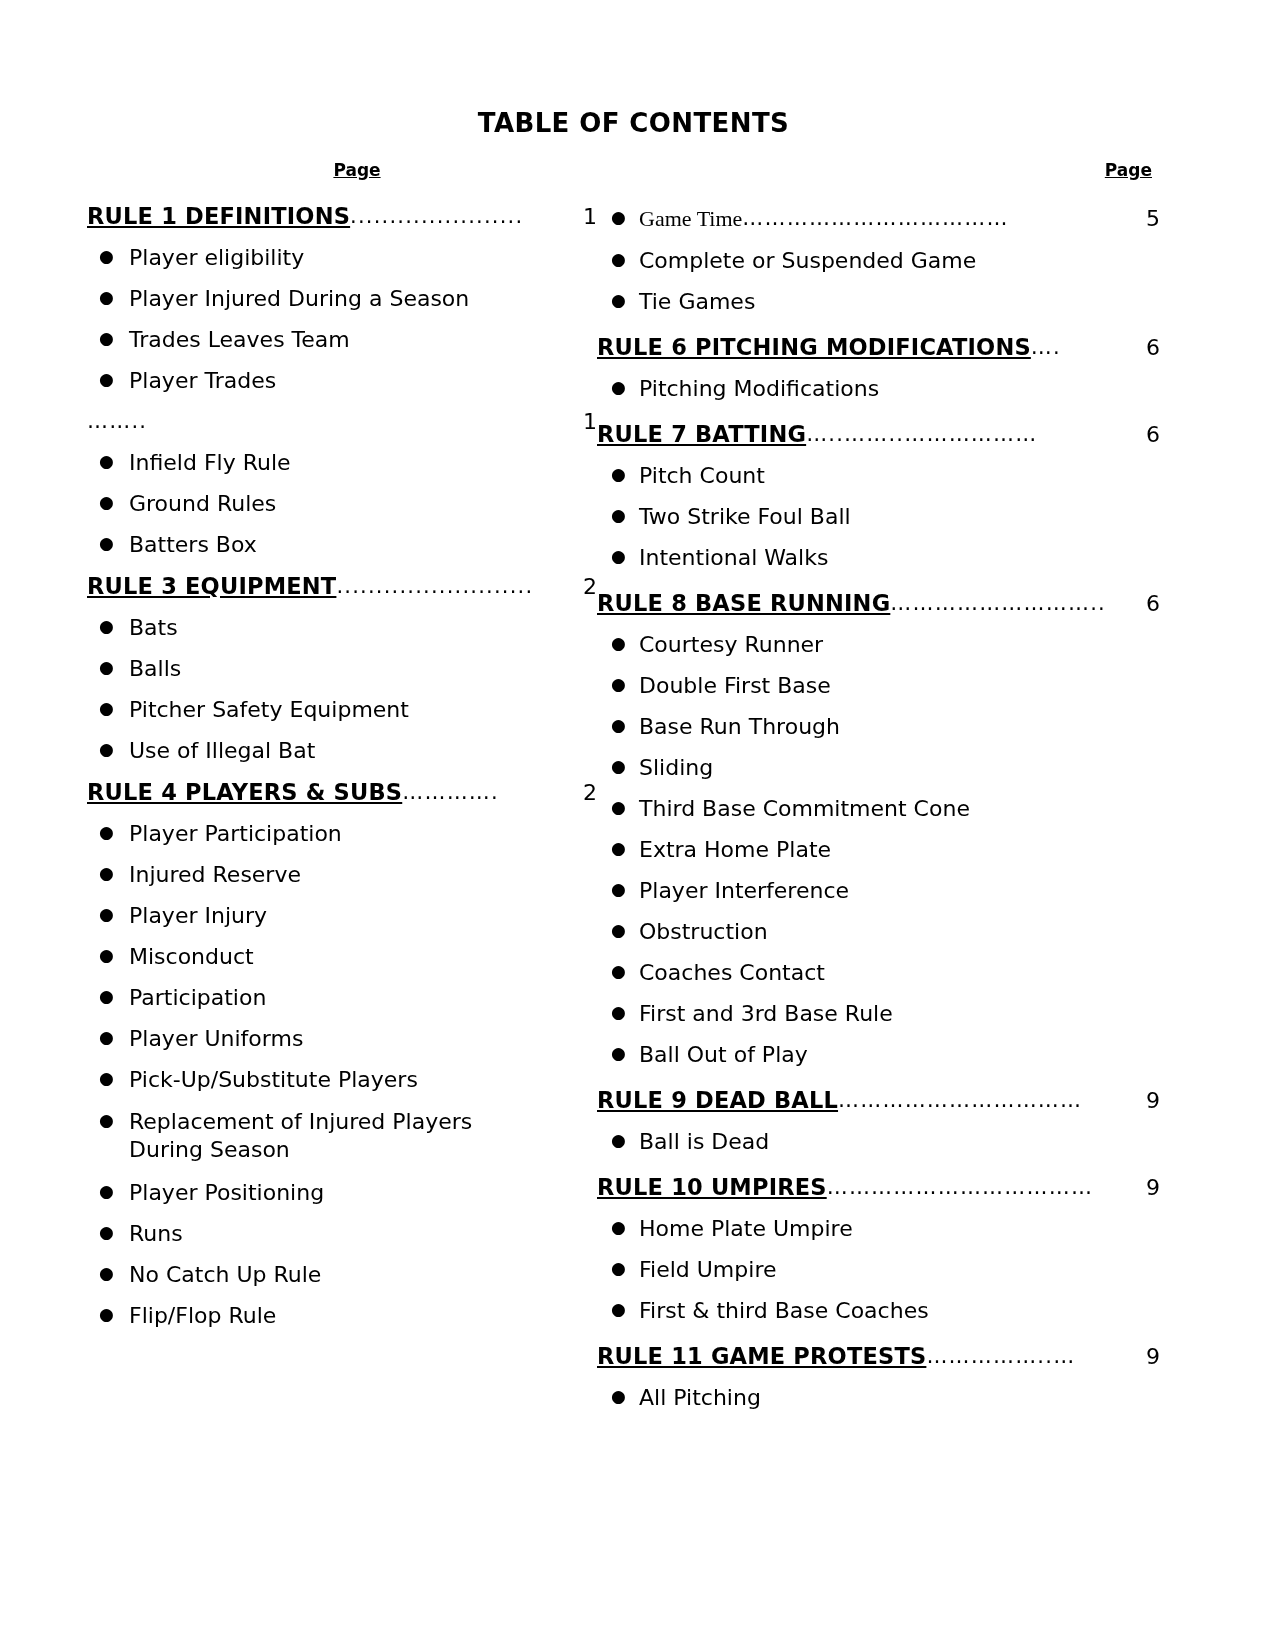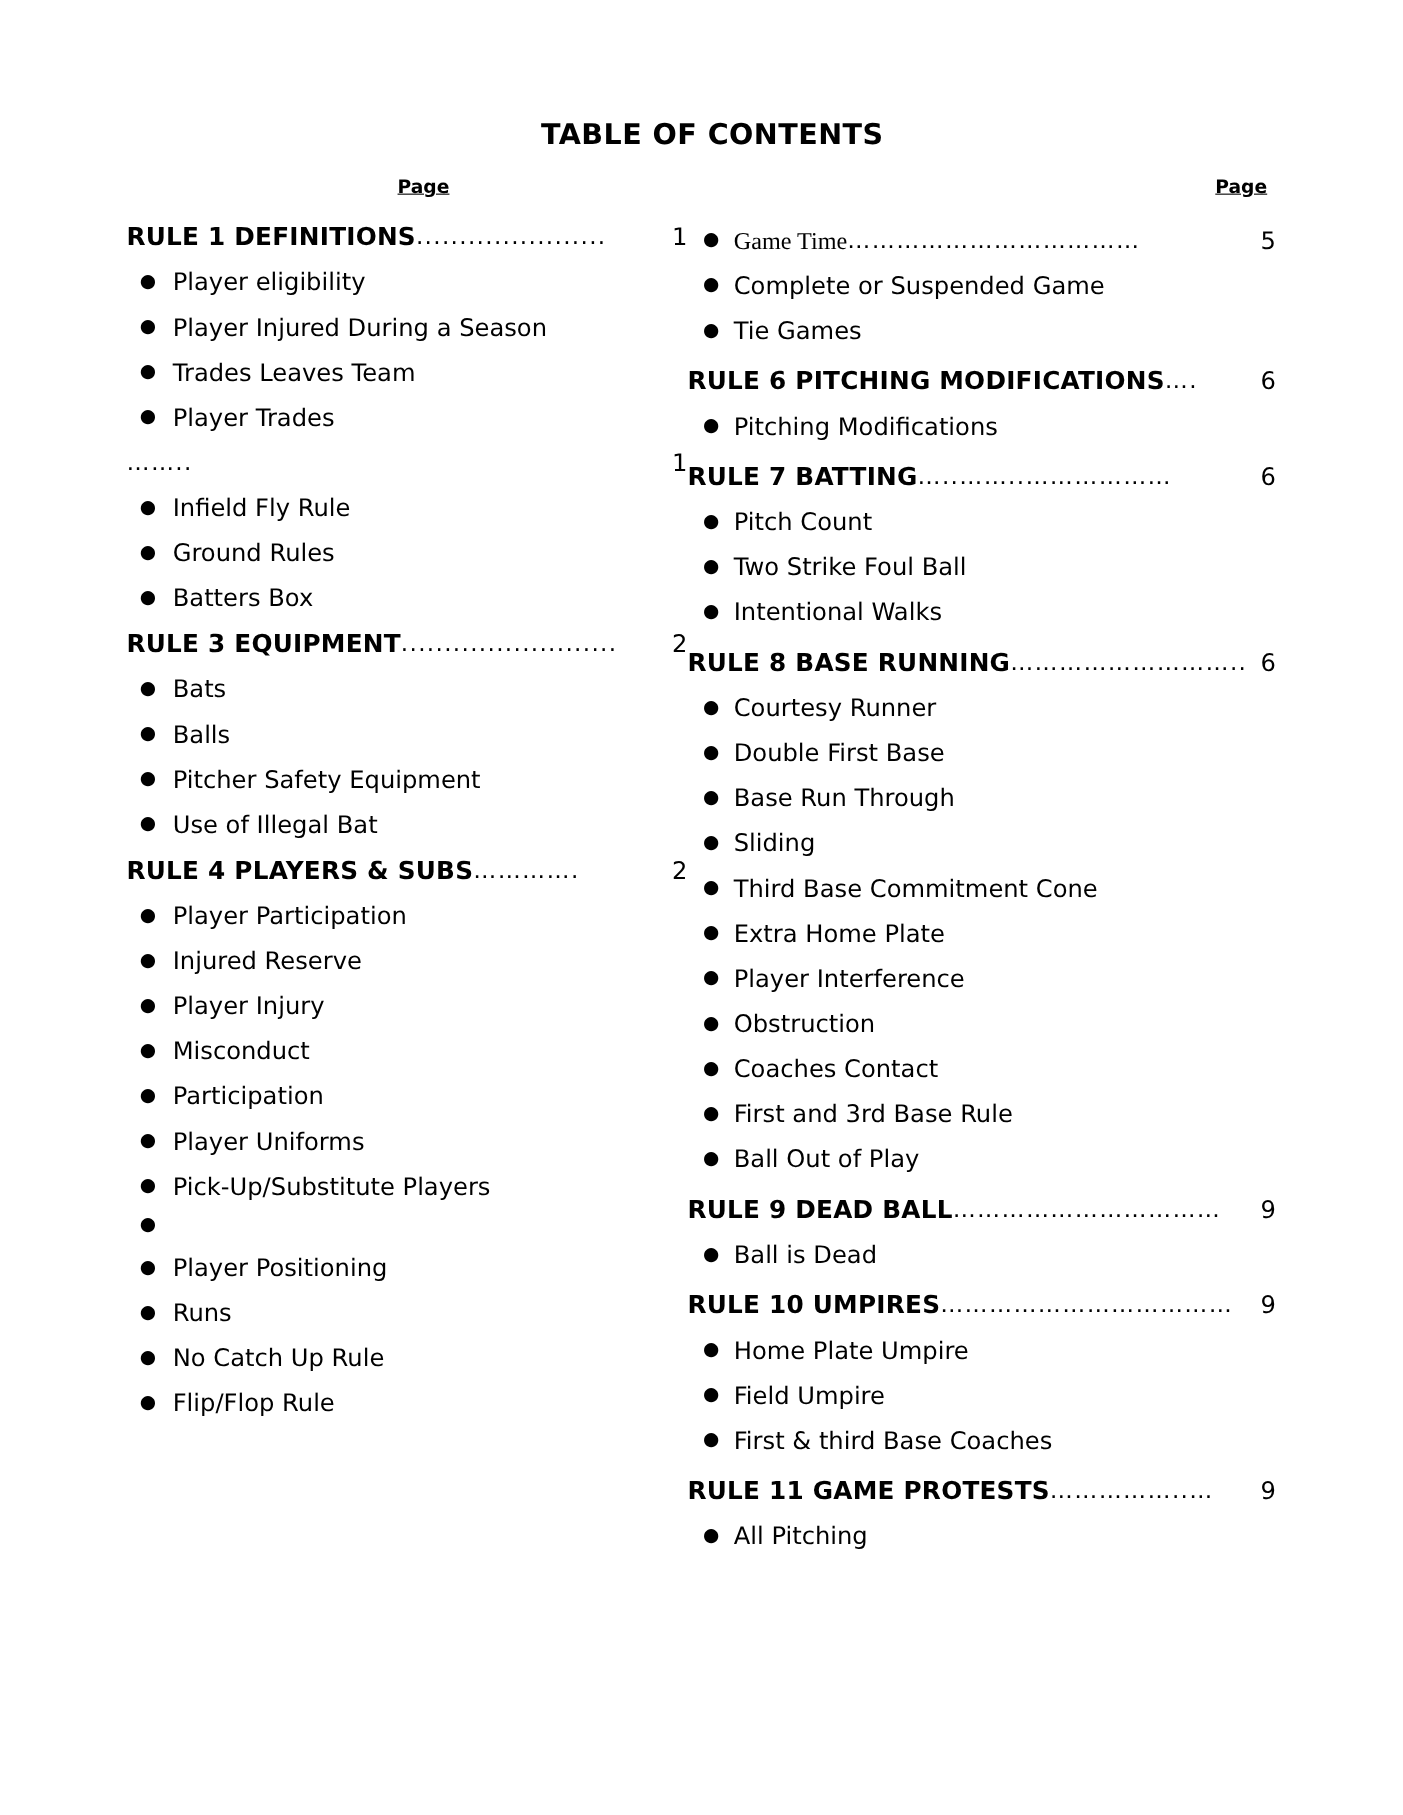--- a/index.html
+++ b/index.html
@@ -12,21 +12,21 @@
     height: 1650px;
     font-family: "DejaVu Sans", sans-serif;
     color: #000000;
     position: relative;
     overflow: hidden;
   }
   .page {
     width: 1275px;
     height: 1650px;
     box-sizing: border-box;
-    padding: 108px 115px 0 115px;
+    padding: 108px 115px 0 87px;
     position: relative;
   }
   .doc-title {
     text-align: center;
     font-weight: bold;
     font-size: 26px;
     letter-spacing: 0.4px;
     margin: 0 0 22px 0;
     padding-left: 20px;
   }
@@ -71,20 +71,21 @@
     display: flex;
     align-items: baseline;
     font-weight: bold;
     font-size: 22.5px;
     margin: 13px 0 13px 0;
     white-space: nowrap;
   }
   .rule .rule-title {
     flex: 0 0 auto;
     letter-spacing: 0.2px;
+    text-decoration: underline;
   }
   .rule .leader {
     flex: 1 1 auto;
     overflow: hidden;
     font-weight: normal;
     font-size: 21px;
     letter-spacing: 1.2px;
     color: #000;
     white-space: nowrap;
     line-height: 1;
@@ -247,20 +248,22 @@
         <div class="item">
           <span class="bullet">●</span>
           <span class="item-text">Player Uniforms</span>
         </div>
         <div class="item">
           <span class="bullet">●</span>
           <span class="item-text">Pick-Up/Substitute Players</span>
         </div>
         <div class="item wrap">
           <span class="bullet">●</span>
+          <span class="item-text">Replacement of Injured Players
+During Season</span>
         </div>
         <div class="item">
           <span class="bullet">●</span>
           <span class="item-text">Player Positioning</span>
         </div>
         <div class="item">
           <span class="bullet">●</span>
           <span class="item-text">Runs</span>
         </div>
         <div class="item">

